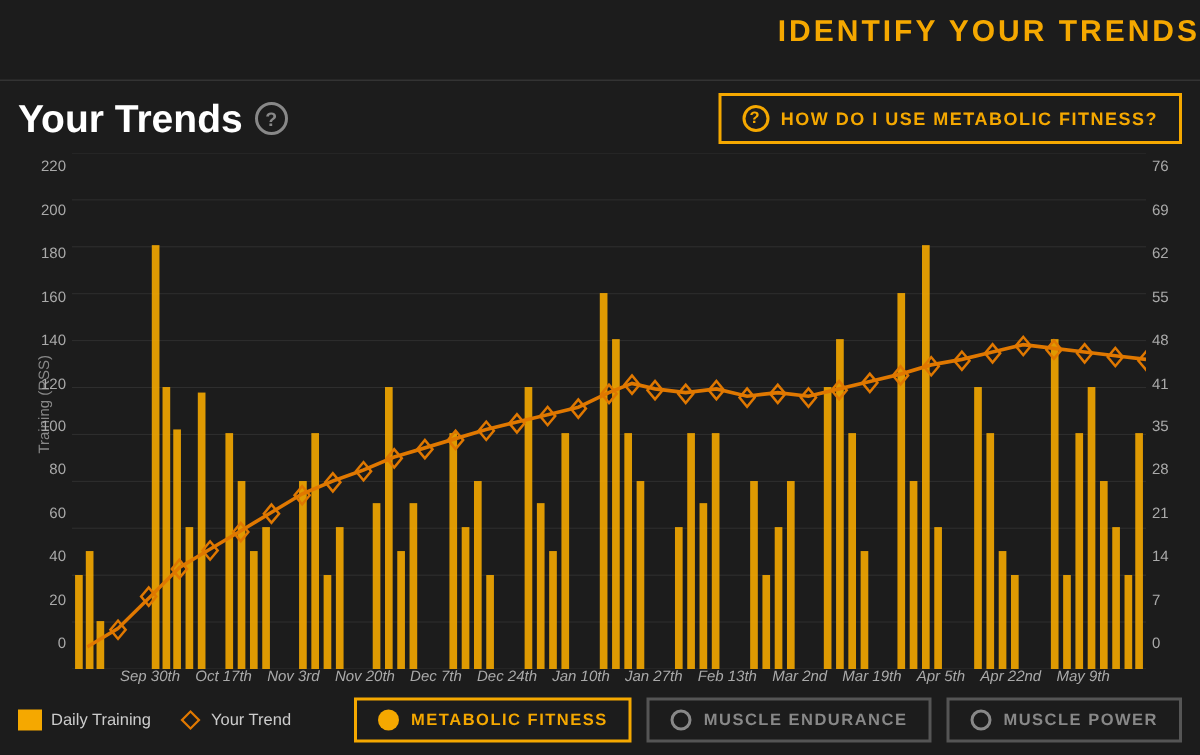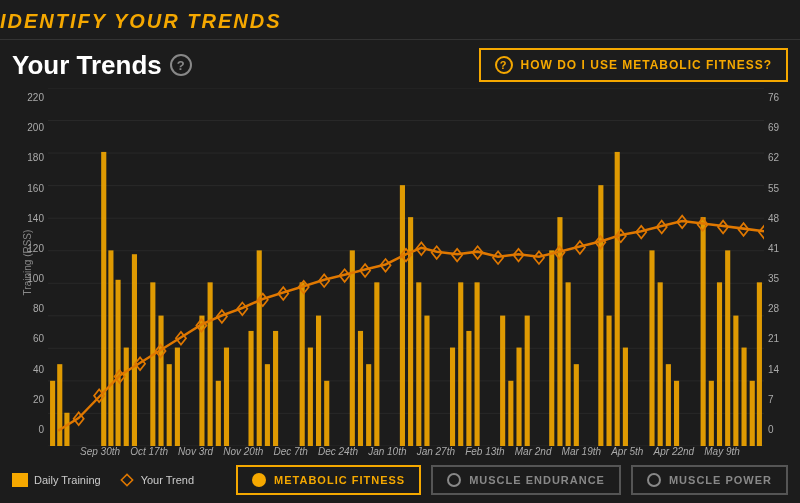--- a/index.html
+++ b/index.html
@@ -12,24 +12,23 @@
       overflow: hidden;
     }
     .page-wrapper {
       width: 800px;
       height: 503px;
       background: #1c1c1c;
       display: flex;
       flex-direction: column;
     }
     .page-header {
-      text-align: left;
-      padding: 10px 0 6px;
+      text-align: right;
+      padding: 10px 0 20px;
       border-bottom: 1px solid #333;
-      font-style: italic;
     }
     .page-title {
       color: #f5a800;
       font-size: 20px;
       font-weight: 900;
       letter-spacing: 2px;
       text-transform: uppercase;
     }
     .content-area {
       flex: 1;
@@ -216,21 +215,21 @@
         <span class="your-trends-text">Your Trends</span>
         <div class="question-icon">?</div>
       </div>
       <button class="help-button">
         <div class="question-icon" style="border-color:#f5a800;color:#f5a800;width:18px;height:18px;font-size:11px;">?</div>
         <span>HOW DO I USE METABOLIC FITNESS?</span>
       </button>
     </div>
 
     <div class="chart-container">
-      <div style="display:flex;flex-direction:column;width:36px;position:relative;">
+      <div style="display:flex;flex-direction:column;width:36px;position:relative;align-items:center;">
         <div class="rotated-label-wrap" style="height:100%;padding-bottom:20px;">
           <span class="rotated-label">Training (RSS)</span>
         </div>
         <div class="y-axis-left" style="position:absolute;right:0;top:0;bottom:0;">
           <span class="y-axis-label">220</span>
           <span class="y-axis-label">200</span>
           <span class="y-axis-label">180</span>
           <span class="y-axis-label">160</span>
           <span class="y-axis-label">140</span>
           <span class="y-axis-label">120</span>

